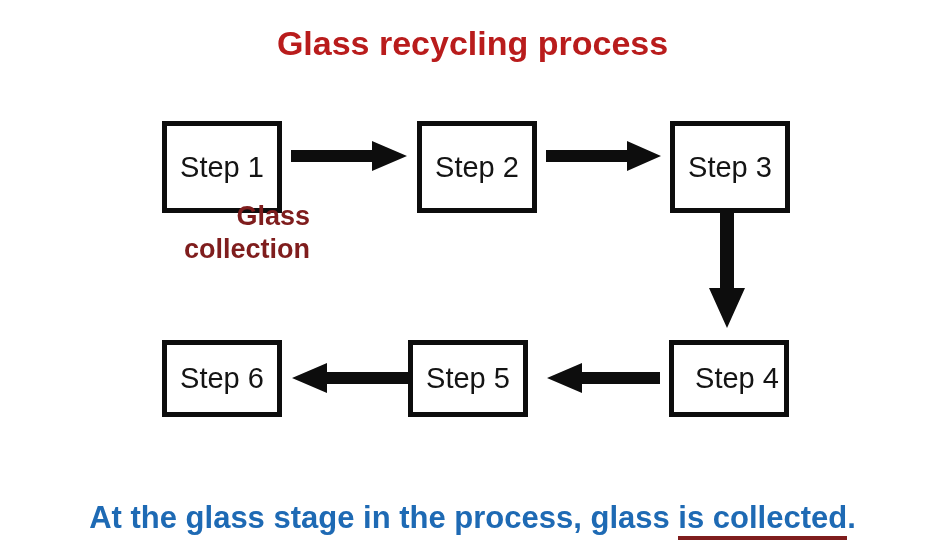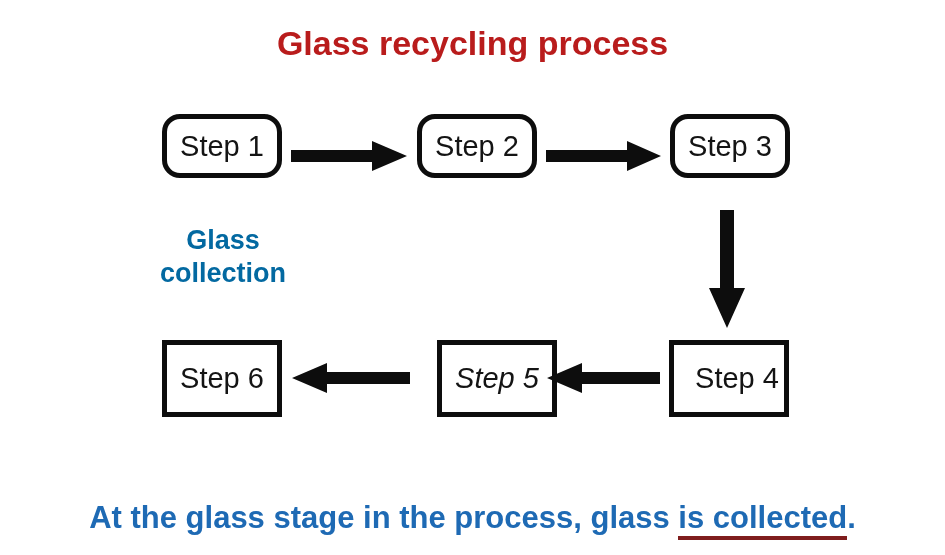--- a/index.html
+++ b/index.html
@@ -27,39 +27,38 @@
     width: 120px;
     box-sizing: border-box;
     border: 5px solid #0d0d0d;
     background: #ffffff;
     display: flex;
     align-items: center;
     justify-content: center;
     font-size: 29px;
     color: #141414;
   }
-  .row1 { top: 114px; height: 64px; border-radius: 18px; }
+  .row1 { top: 121px; height: 92px; }
   .row2 { top: 340px; height: 77px; }
   #box-step1 { left: 162px; }
   #box-step2 { left: 417px; text-align: right; }
   #box-step3 { left: 670px; }
   #box-step4 { left: 669px; padding-left: 16px; }
-  #box-step5 { left: 437px; font-style: italic; }
+  #box-step5 { left: 408px; }
   #box-step6 { left: 162px; }
   .annotation {
     position: absolute;
     left: 136px;
     top: 200px;
     width: 174px;
-    text-align: center;
+    text-align: right;
     font-size: 27px;
     font-weight: bold;
-    color: #0369a1;
+    color: #7f1d1d;
     line-height: 33px;
-    margin-top: 24px;
   }
   #arrow-layer {
     position: absolute;
     top: 0; left: 0;
     width: 945px; height: 555px;
     pointer-events: none;
   }
   .arrow { fill: #0d0d0d; }
   .caption {
     position: absolute;

